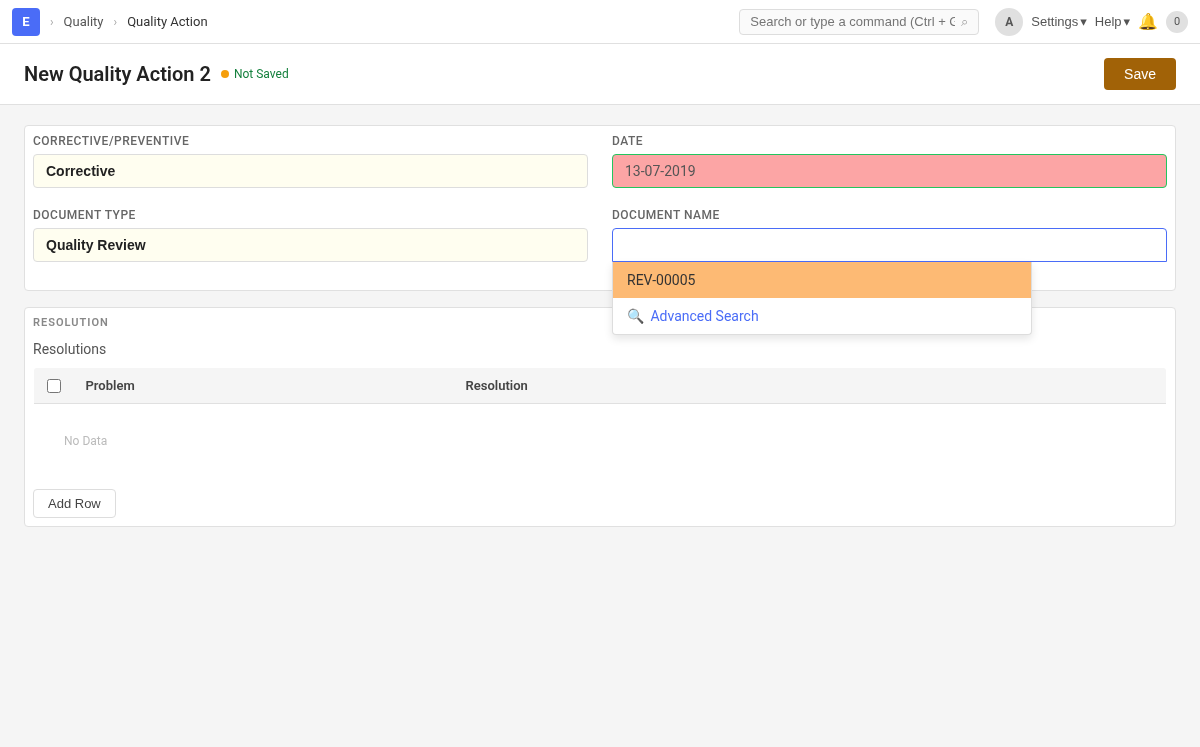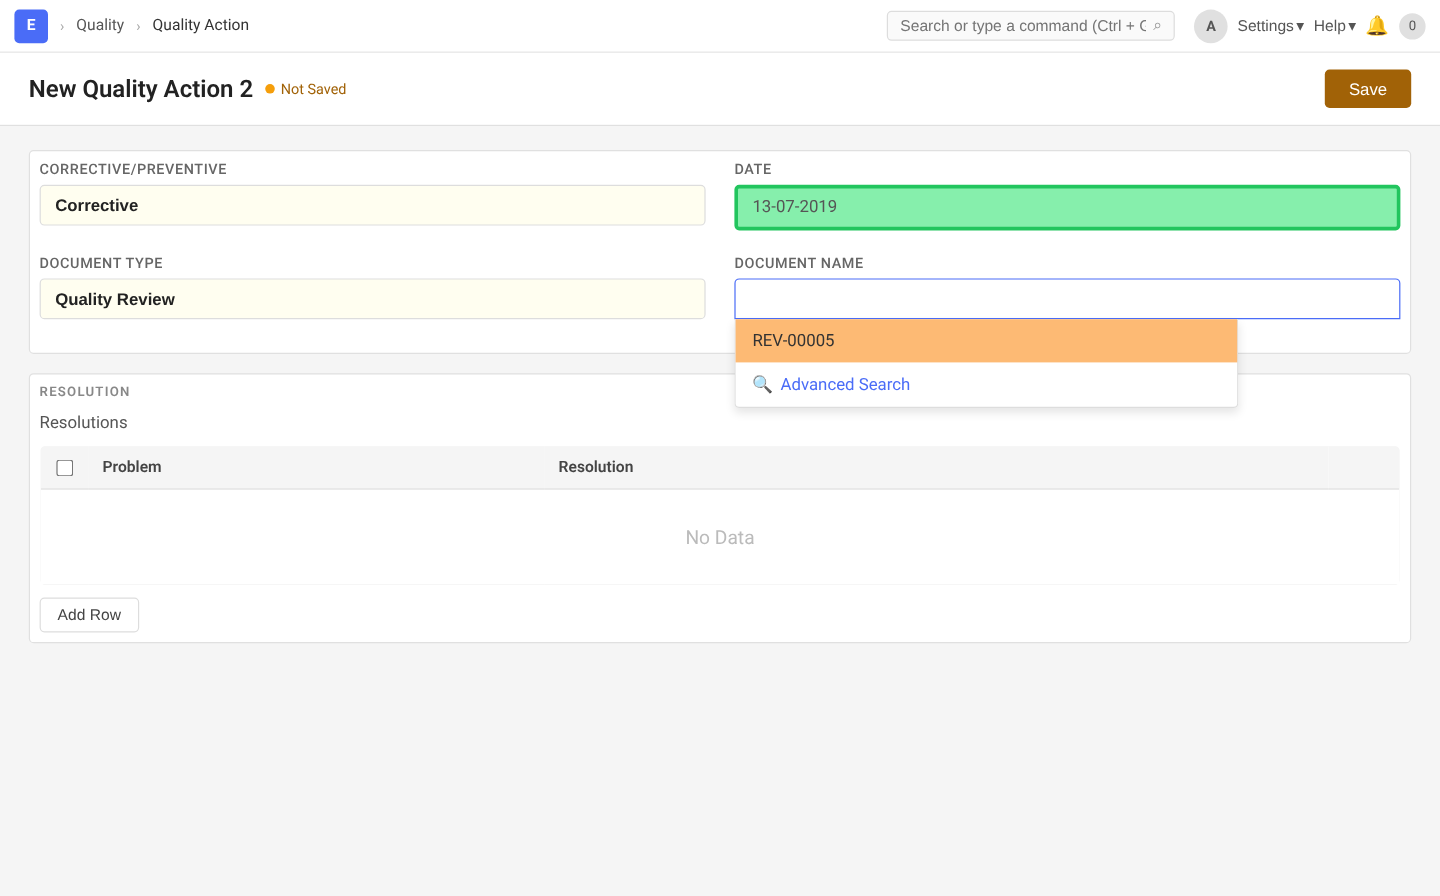--- a/index.html
+++ b/index.html
@@ -46,21 +46,21 @@
     }
 
     
     .page-header {
       display: flex; align-items: center; justify-content: space-between;
       padding: 14px 24px; background: #fff; border-bottom: 1px solid #e0e0e0;
     }
     .page-title { font-size: 20px; font-weight: 600; color: #222; display: flex; align-items: center; gap: 10px; }
     .status-badge {
       display: flex; align-items: center; gap: 5px;
-      font-size: 12px; color: #a16207; font-weight: normal; justify-content: space-between;
+      font-size: 12px; color: #15803d; font-weight: normal; justify-content: space-between;
     }
     .status-dot { width: 8px; height: 8px; border-radius: 50%; background: #f59e0b; }
     .save-button {
       background: #a16207; color: #fff; border: none; border-radius: 4px;
       padding: 8px 20px; font-size: 14px; font-weight: 500; cursor: pointer;
     }
 
     
     .main-content { padding: 20px 24px; }
 
@@ -71,22 +71,22 @@
 
     .form-row { display: flex; gap: 24px; margin-bottom: 20px; }
     .form-group { display: flex; flex-direction: column; gap: 6px; flex: 1; }
     .form-group label { font-size: 12px; color: #666; text-transform: uppercase; letter-spacing: 0.5px; font-weight: 500; }
     .form-input {
       border: 1px solid #ddd; border-radius: 4px; padding: 8px 12px;
       font-size: 14px; font-weight: 600; color: #222; background: #fffef0;
       outline: none; width: 100%;
     }
     .form-input-readonly {
-      border: 3px solid #22c55e; border-radius: 4px; padding: 8px 12px;
-      font-size: 14px; color: #555; background: #86efac;
+      border: 1px solid #22c55e; border-radius: 4px; padding: 8px 12px;
+      font-size: 14px; color: #555; background: #fca5a5;
       width: 100%;
     }
 
     
     .dropdown-container { position: relative; }
     .dropdown-input {
       border: 1px solid #4a6cf7; border-radius: 4px 4px 0 0; padding: 8px 12px;
       font-size: 14px; color: #333; background: #fff; width: 100%;
       outline: none;
     }
@@ -113,21 +113,21 @@
 
     .resolutions-table { width: 100%; border-collapse: collapse; border: 1px solid #e0e0e0; border-radius: 4px; overflow: hidden; }
     .resolutions-table th {
       background: #f5f5f5; padding: 10px 12px; text-align: left;
       font-size: 13px; font-weight: 600; color: #444; border-bottom: 1px solid #e0e0e0;
     }
     .resolutions-table td { padding: 8px 12px; border-bottom: 1px solid #e0e0e0; }
     .th-checkbox { width: 40px; }
     .th-problem { width: 380px; }
     .th-actions { width: 60px; }
-    .no-data-row td { text-align: center; color: #bbb; padding: 30px; font-size: 16px; }
+    .no-data-row td { text-align: left; color: #bbb; padding: 30px; font-size: 12px; }
 
     .add-row-btn {
       margin-top: 10px; border: 1px solid #ddd; border-radius: 4px;
       padding: 6px 14px; font-size: 13px; color: #444; background: #fff;
       cursor: pointer;
     }
 
     .checkbox-cell { display: flex; align-items: center; justify-content: center; }
     input[type="checkbox"] { width: 14px; height: 14px; }
   </style>

